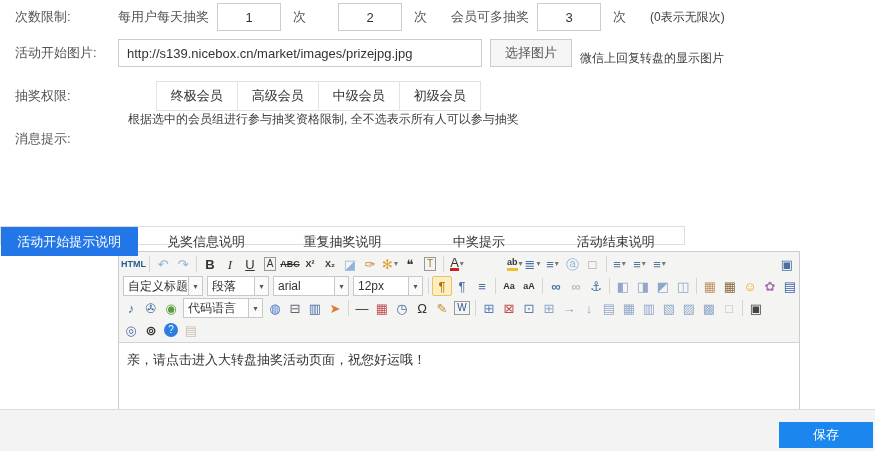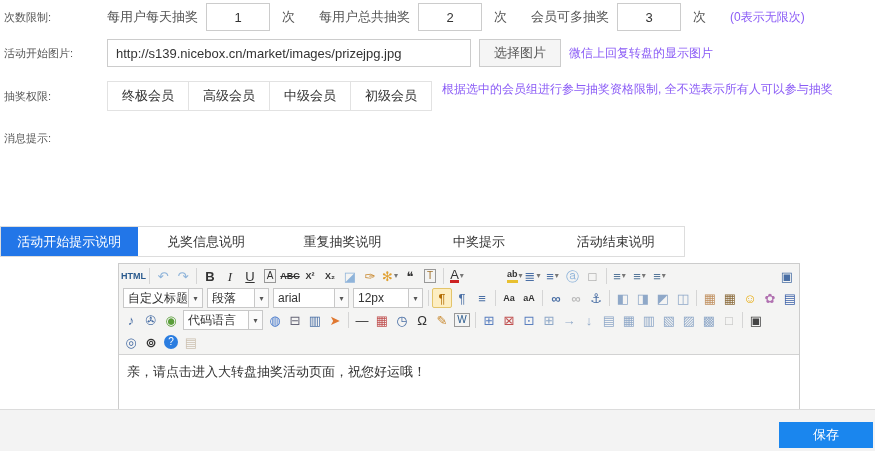--- a/index.html
+++ b/index.html
@@ -1,50 +1,50 @@
 <!DOCTYPE html>
 <html style="--accent: #1a86ee; --tab-active: #2276e8;"><head>
 <meta charset="utf-8">
 <style>
   html,body{margin:0;padding:0;background:#fff;}
   .page{position:relative;width:875px;height:451px;background:#fff;overflow:hidden;
         font-family:"Liberation Sans","DejaVu Sans",sans-serif;}
   .form-row{display:flex;align-items:flex-start;}
-  .row-label{flex:0 0 103px;padding-left:4px;font-size:11px;color:#555;line-height:28px;white-space:nowrap;}
-  .hint{color:#8b5cf6;font-size:12px;white-space:nowrap;}
+  .row-label{flex:0 0 103px;padding-left:15px;font-size:13px;color:#555;line-height:28px;white-space:nowrap;}
+  .hint{color:#404040;font-size:12px;white-space:nowrap;}
 
   
   .row-limits{margin-top:3px;}
   .limits-content{display:flex;align-items:center;height:28px;font-size:13px;color:#555;}
   .lim-group{display:flex;align-items:center;margin-right:24px;}
   .lim-label{white-space:nowrap;}
   .lim-input{width:58px;height:24px;border:1px solid #ccc;text-align:center;font-size:13px;color:#333;margin-left:8px;outline:none;}
   .lim-suffix{margin-left:12px;}
 
   
   .row-image{margin-top:8px;}
-  .image-content{display:flex;align-items:center;height:28px;}
+  .image-content{display:flex;align-items:flex-end;height:28px;}
   .url-input{width:346px;height:26px;border:1px solid #ccc;padding:0 8px;font-size:13px;color:#333;outline:none;}
   .choose-btn{height:28px;padding:0 14px;margin-left:8px;background:#f5f5f5;border:1px solid #ccc;font-size:13px;color:#555;cursor:pointer;}
   .image-content .hint{margin-left:8px;}
 
   
   .row-permission{margin-top:14px;}
   .row-permission .row-label{line-height:30px;}
-  .permission-content{display:flex;height:30px;}
+  .permission-content{display:flex;align-items:center;height:30px;flex-direction:column;}
   .member-group{display:flex;}
   .member-btn{height:30px;line-height:28px;padding:0 14px;background:#fff;border:1px solid #e2e2e2;
               font-size:13px;color:#333;margin-left:-1px;cursor:pointer;box-sizing:border-box;white-space:nowrap;}
   .member-btn:first-child{margin-left:0;}
   .permission-content .hint{margin-left:10px;}
 
   
   .row-message{margin-top:12px;flex-direction:column;}
   .row-message .row-label{line-height:31px;}
-  .tabs{display:flex;width:685px;height:31px;border:1px solid #ddd;box-sizing:border-box;background:#fff;}
+  .tabs{display:flex;width:685px;height:19px;border:1px solid #ddd;box-sizing:border-box;background:#fff;}
   .tab{flex:1;height:29px;line-height:29px;text-align:center;font-size:13px;color:#333;cursor:pointer;white-space:nowrap;overflow:hidden;}
   .tab.active{background:var(--tab-active,#2276e8);color:#fff;}
 
   
   .editor{margin:6px 0 0 118px;width:682px;border:1px solid #ccc;box-sizing:border-box;background:#fff;}
   .toolbar{background:#f4f4f3;border-bottom:1px solid #d2d2d2;padding:1px 2px;}
   .tb-row{display:flex;align-items:center;height:22px;flex-wrap:nowrap;overflow:hidden;}
   .tb-btn{min-width:20px;height:20px;display:inline-flex;align-items:center;justify-content:center;
           font-size:13px;cursor:pointer;line-height:1;box-sizing:border-box;}
   .tb-btn .g{display:inline-block;}
@@ -79,21 +79,20 @@
 
   <div class="form-row row-limits">
     <div class="row-label">次数限制:</div>
     <div class="limits-content">
         <span class="lim-group">
           <span class="lim-label">每用户每天抽奖</span>
           <input class="lim-input" type="text" value="1" style="">
           <span class="lim-suffix">次</span>
         </span>
         <span class="lim-group">
-          <span class="lim-label">每用户总共抽奖</span>
           <input class="lim-input" type="text" value="2" style="">
           <span class="lim-suffix">次</span>
         </span>
         <span class="lim-group">
           <span class="lim-label">会员可多抽奖</span>
           <input class="lim-input" type="text" value="3" style="">
           <span class="lim-suffix">次</span>
         </span>
         <span class="hint">(0表示无限次)</span>
       </div>

